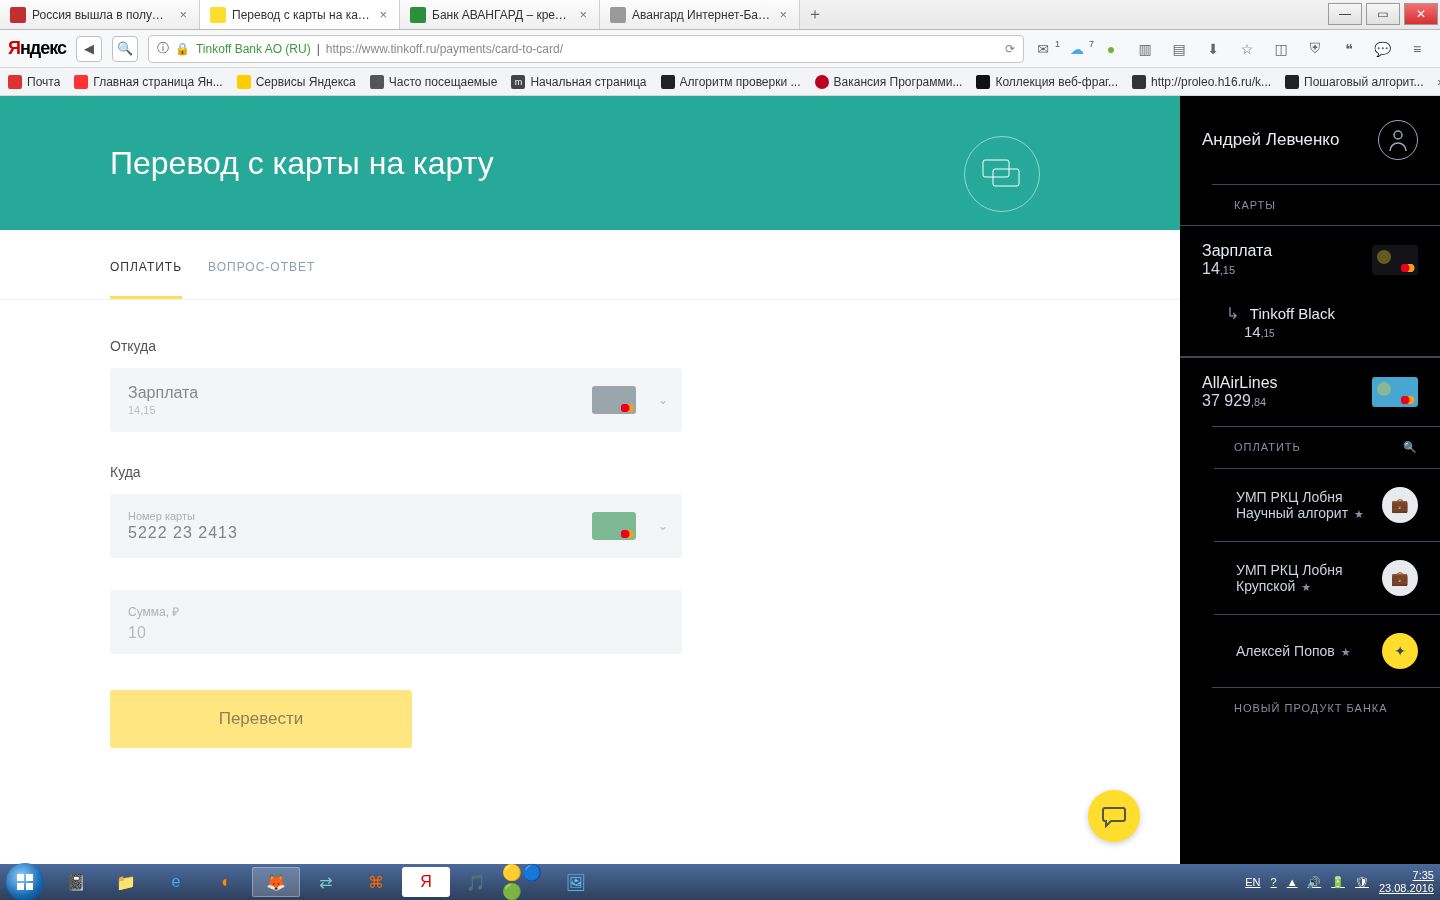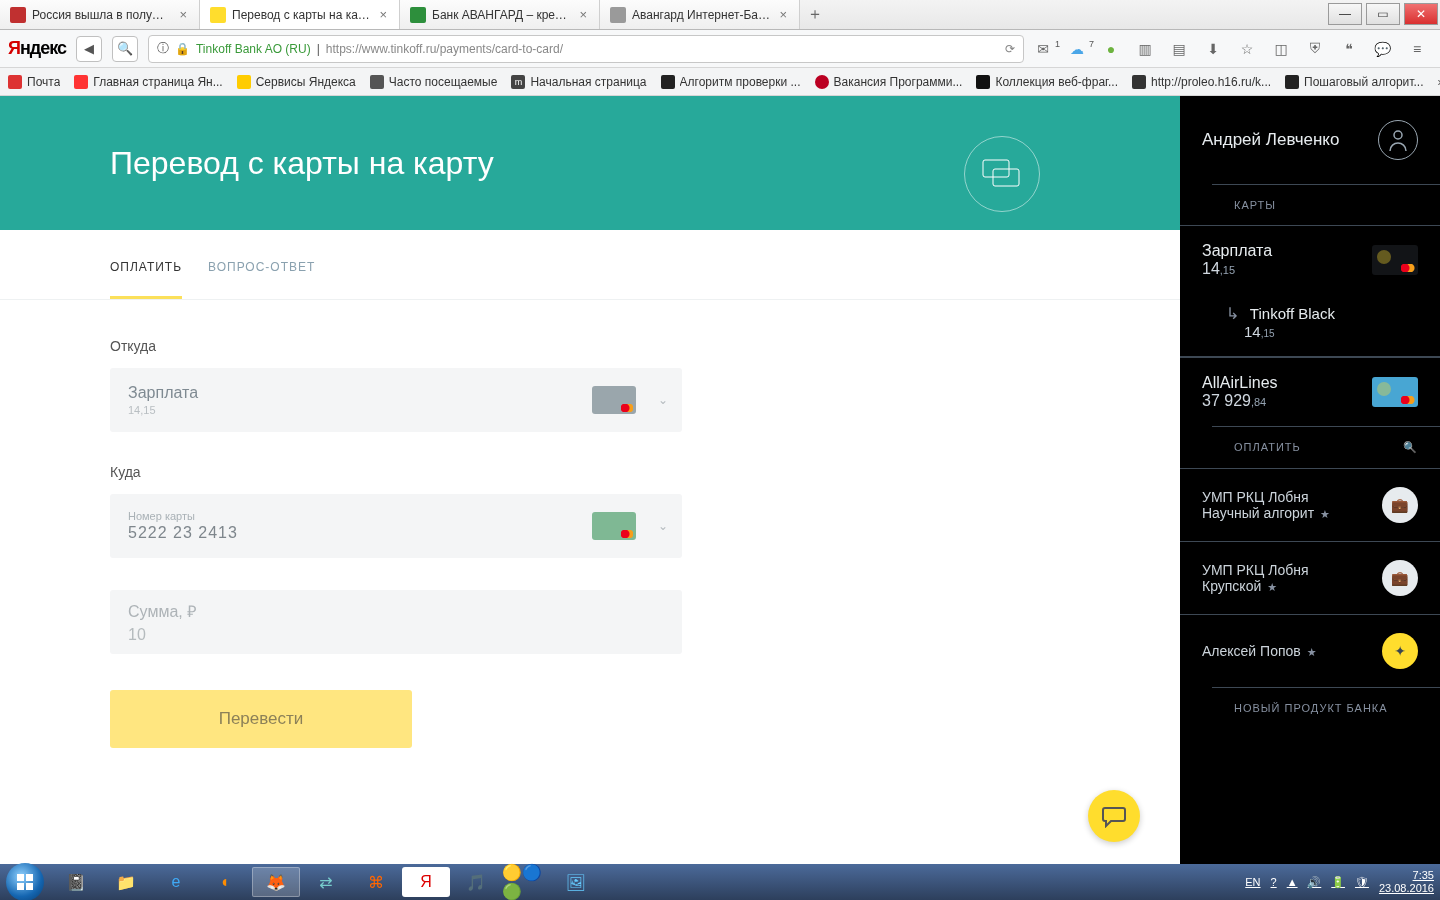--- a/index.html
+++ b/index.html
@@ -55,21 +55,21 @@
 .ftexts{display:flex;flex-direction:column;justify-content:center;gap:2px;}
 .fname{font-size:16px;color:#7f8a92;}
 .fsub{font-size:11px;color:#b8bec2;}
 .smallcard{width:44px;height:28px;border-radius:3px;background:#9aa6ac;position:relative;margin-right:28px;}
 .smallcard .mc{position:absolute;right:3px;bottom:2px;width:12px;height:8px;background:radial-gradient(circle at 4px 4px,#eb001b 0 4px,transparent 5px),radial-gradient(circle at 8px 4px,#f79e1b 0 4px,transparent 5px);}
 .smallcard.green{background:#7fb894;}
 .chev{position:absolute;right:14px;color:#b6bcc0;font-size:12px;}
 
 .cardlbl{font-size:11px;color:#a9b1b6;}
 .cardnum{font-size:16px;color:#7e868c;letter-spacing:1px;}
-.sumplace{font-size:16px;color:#adb3b7;margin-bottom:4px;}
+.sumplace{font-size:12px;color:#adb3b7;margin-bottom:4px;}
 .sumval{font-size:16px;color:#b5bbbe;}
 
 .submit{width:302px;height:58px;background:#ffe680;color:#8c8158;font-size:17px;border:none;border-radius:3px;cursor:pointer;margin-top:4px;}
 
 .chatfab{position:absolute;right:40px;bottom:22px;width:52px;height:52px;border-radius:50%;background:#ffdd2d;display:flex;align-items:center;justify-content:center;box-shadow:0 2px 6px rgba(0,0,0,.2);}
 .chatfab svg{stroke:#555;fill:none;stroke-width:2;}
 
 
 .sb-user{display:flex;align-items:center;justify-content:space-between;padding:24px 22px;}
 .sb-user .nm{font-size:17px;color:#e6ebee;}
@@ -82,21 +82,21 @@
 .mini{width:46px;height:30px;border-radius:3px;position:relative;}
 .mini.black{background:#121417;}
 .mini.blue{background:#48a6d3;}
 .mini .mc{position:absolute;right:3px;bottom:3px;width:14px;height:8px;background:radial-gradient(circle at 4px 4px,#eb001b 0 4px,transparent 5px),radial-gradient(circle at 9px 4px,#f79e1b 0 4px,transparent 5px);}
 .mini .club{position:absolute;left:5px;top:5px;width:14px;height:14px;background:#ffdd2d;border-radius:50%;opacity:.35;}
 .sb-sub{padding:10px 22px 16px 46px;border-bottom:1px solid #3d4854;}
 .sb-sub .arrow{color:#8690a0;margin-right:6px;}
 .sb-sub .nm{color:#e6ebee;font-size:15px;}
 .sb-sub .bal{font-size:15px;color:#cfd7df;}
 .sb-sub .bal small{font-size:10px;color:#95a3b2;}
-.sb-pay{display:flex;align-items:center;justify-content:space-between;padding:18px 22px;border-top:1px solid #3d4854;color:#cbd3da;font-size:14px;cursor:default;}
+.sb-pay{display:flex;align-items:center;justify-content:space-between;padding:18px 22px;border-top:1px solid #3d4854;color:#cbd3da;font-size:14px;cursor:default;margin-left:34px;}
 .sb-pay .star{color:#8690a0;margin-left:6px;font-size:11px;}
 .sb-pay .ricon{width:36px;height:36px;border-radius:50%;background:#e7ebee;display:flex;align-items:center;justify-content:center;color:#3a4650;font-size:14px;}
 .sb-pay .ricon.y{background:#ffdd2d;}
 
 
 .taskbar{height:36px;background:linear-gradient(#4b6a9a,#2d3f5c);display:flex;align-items:center;padding:0 6px;position:relative;color:#fff;}
 .tbitem{width:48px;height:30px;display:flex;align-items:center;justify-content:center;border-radius:2px;margin-right:2px;}
 .tbitem.act{background:rgba(255,255,255,.2);box-shadow:inset 0 0 0 1px rgba(255,255,255,.3);}
 .startorb{width:38px;height:38px;border-radius:50%;background:radial-gradient(circle at 40% 35%,#8fd1ff,#1465b0 60%,#083a6d);display:flex;align-items:center;justify-content:center;margin-right:8px;}
 .tray{margin-left:auto;display:flex;align-items:center;gap:10px;font-size:11px;text-decoration:underline;}

